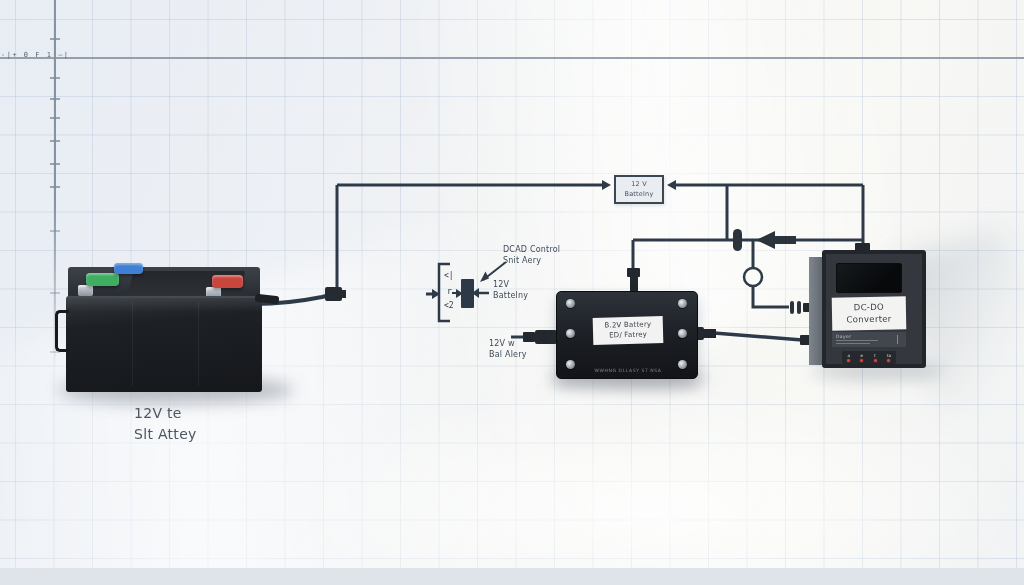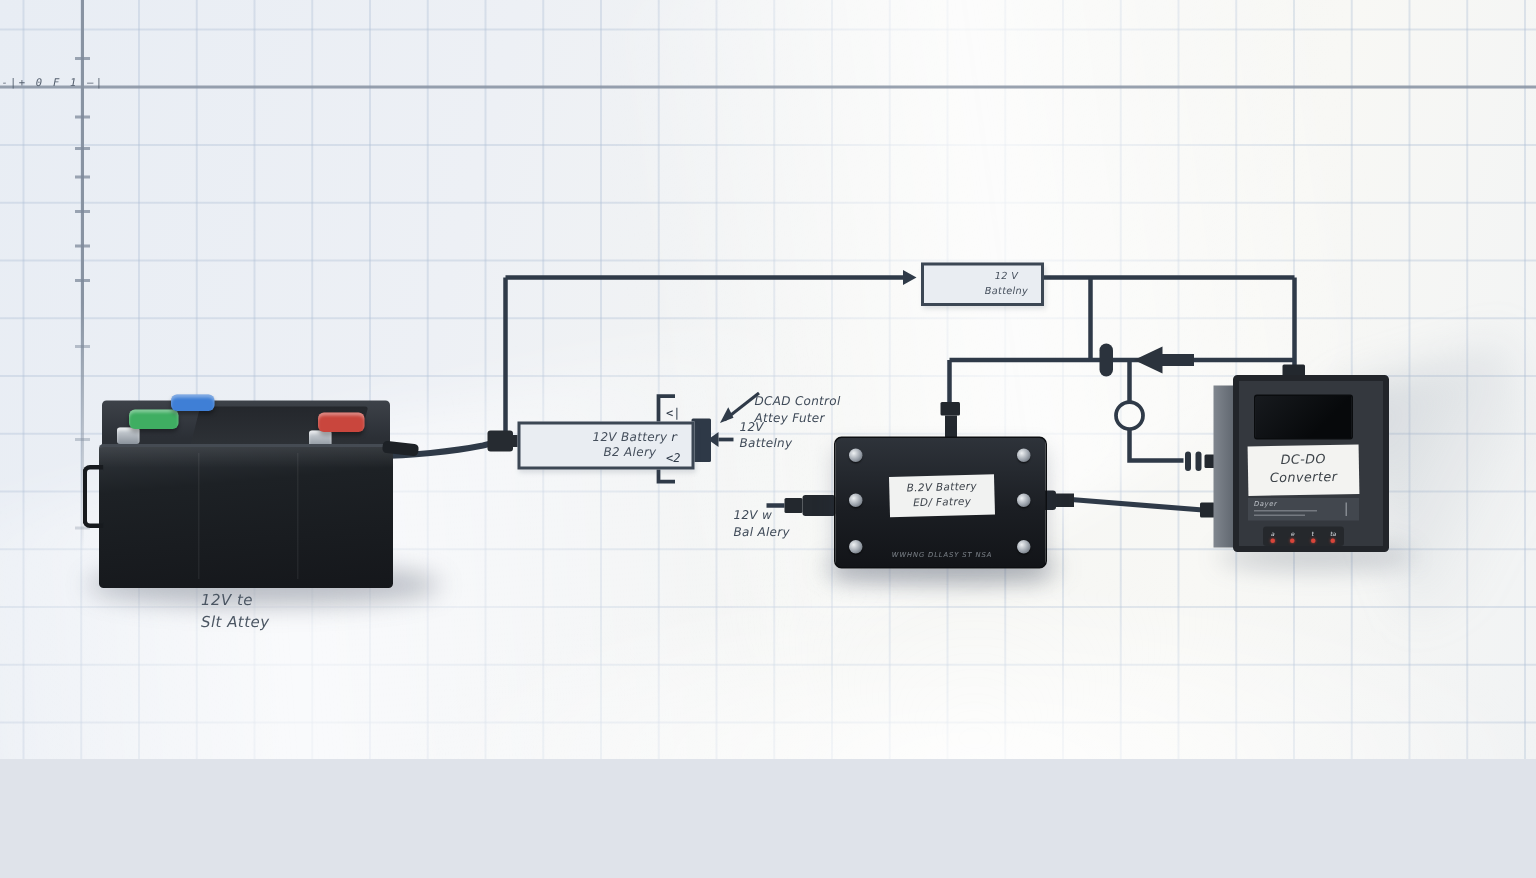--- a/index.html
+++ b/index.html
@@ -1,19 +1,19 @@
 <!DOCTYPE html>
 <html><head>
 <meta charset="utf-8">
 <style>
   html,body{margin:0;padding:0;background:#dfe3ea;}
   #stage{
-    position:relative;width:1024px;height:506px;overflow:hidden;
+    position:relative;width:1024px;height:568px;overflow:hidden;
     background:linear-gradient(105deg,#e8edf4 0%,#edf0f5 30%,#f4f5f3 55%,#f8f8f5 78%,#f1f3f4 100%);
-    font-family:"DejaVu Sans",sans-serif;color:#434e5c;font-style:italic;
+    font-family:"DejaVu Sans",sans-serif;color:#434e5c;
   }
   .abs{position:absolute;}
   
   .bg-grid{position:absolute;inset:0;
     background-image:
       linear-gradient(to right,rgba(176,192,214,.38) 1px,transparent 1px),
       linear-gradient(to bottom,rgba(176,192,214,.38) 1px,transparent 1px);
     background-size:38.5px 38.5px;background-position:15px 19px;}
   
   .beam1{left:380px;top:-90px;width:560px;height:430px;
@@ -36,29 +36,29 @@
   .axis-v{left:54px;top:0;width:2px;height:368px;
     background:linear-gradient(to bottom,#8893a2 55%,rgba(136,147,162,0) 100%);}
   .vtick{left:50px;width:10px;height:2px;background:#7d8a9b;opacity:.75;}
   .axis-markings{left:1px;top:51px;font-size:7px;letter-spacing:1.5px;color:#545f6e;
     font-family:"DejaVu Sans Mono",monospace;white-space:pre;}
   
   .wires{position:absolute;inset:0;}
   
   .obox{background:#e9edf2;border:2px solid #3c4754;display:flex;flex-direction:column;
     align-items:center;justify-content:center;text-align:center;color:#454f5c;
-    box-shadow:1px 2px 3px rgba(70,80,100,.15);padding-left:32px;}
+    box-shadow:1px 2px 3px rgba(70,80,100,.15);}
   .battery-box{left:345px;top:281px;width:82px;height:28px;font-size:8px;line-height:1.3;letter-spacing:.2px;}
   .converter-box{left:614px;top:175px;width:46px;height:25px;font-size:6.5px;line-height:1.45;letter-spacing:.2px;}
   
   .lbl{font-size:8px;line-height:1.35;color:#3f4a58;letter-spacing:.2px;}
-  .lbl-note{left:503px;top:263px;}
+  .lbl-note{left:503px;top:245px;}
   .lbl-filter{left:493px;top:280px;}
   .lbl-input{left:489px;top:339px;}
-  .battery-caption{left:134px;top:393px;font-size:10px;line-height:1.5;color:#4b5663;letter-spacing:.3px;}
+  .battery-caption{left:134px;top:403px;font-size:14px;line-height:1.5;color:#4b5663;letter-spacing:.3px;}
   .glyph{font-family:"DejaVu Sans Mono",monospace;font-size:8px;color:#2f3a48;}
   .g1{left:444px;top:271px;} .g2{left:447px;top:287px;} .g3{left:444px;top:301px;}
   
   .battery{left:62px;top:254px;width:204px;height:140px;}
   .bat-lid{position:absolute;left:6px;top:13px;width:192px;height:36px;border-radius:3px;
     background:linear-gradient(180deg,#3d4249 0%,#2b2f35 70%);}
   .bat-plate{position:absolute;left:62px;top:4px;width:112px;height:28px;border-radius:2px;
     background:linear-gradient(180deg,#24272c,#2e3237);transform:skewX(-14deg);}
   .stud{position:absolute;width:15px;height:11px;border-radius:2px;
     background:linear-gradient(180deg,#d4d9de,#8b939c);box-shadow:inset 0 2px 2px rgba(255,255,255,.5);}
@@ -228,32 +228,28 @@
     <div class="bat-seam" style="left:70px"></div>
     <div class="bat-seam" style="left:136px"></div>
     <div class="bat-handle"></div>
     <div class="bat-cable"></div>
   </div>
   <div class="abs battery-caption">
     <div>12V te</div>
     <div>Slt Attey</div>
   </div>
 
-  <div class="abs obox battery-box">
-    <div>12V Battery</div>
-    <div>B2 Alery</div>
-  </div>
 
   <span class="abs glyph g1">&lt;|</span>
   <span class="abs glyph g2">r</span>
   <span class="abs glyph g3">&lt;2</span>
 
   <div class="abs lbl lbl-note">
     <div>DCAD Control</div>
-    <div>Attey Futer</div>
+    <div>Snit Aery</div>
   </div>
   <div class="abs lbl lbl-filter">
     <div>12V</div>
     <div>Battelny</div>
   </div>
   <div class="abs lbl lbl-input">
     <div>12V w</div>
     <div>Bal Alery</div>
   </div>
 

